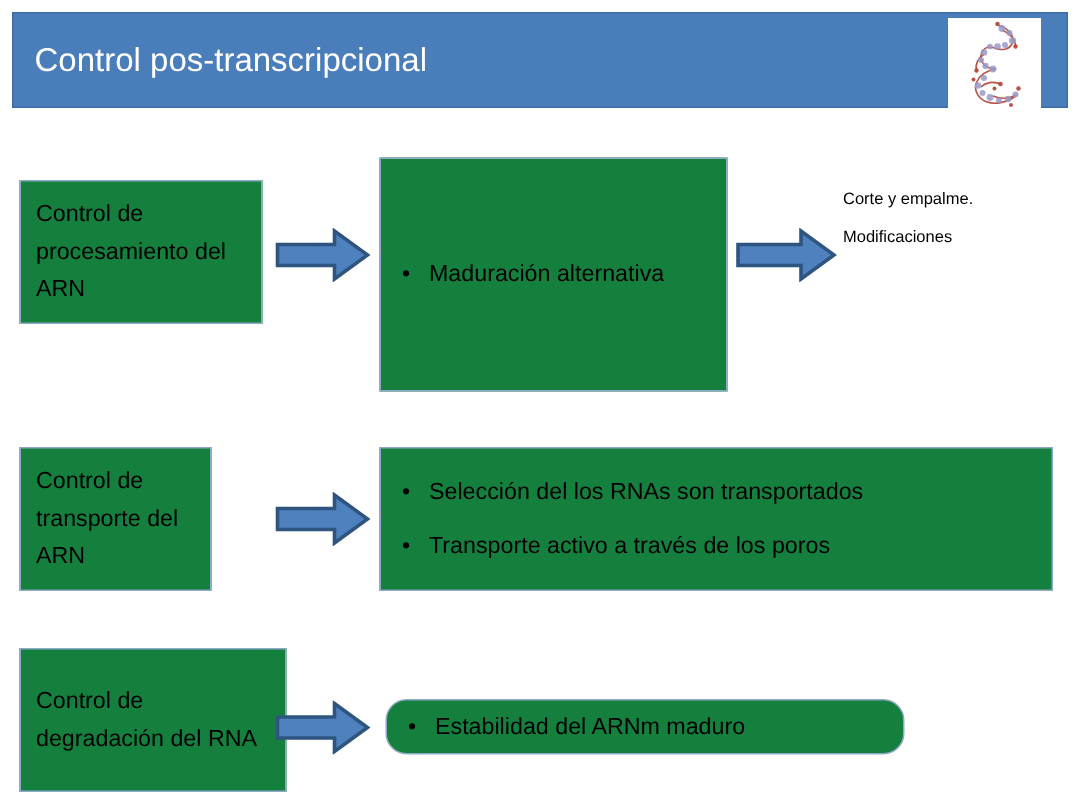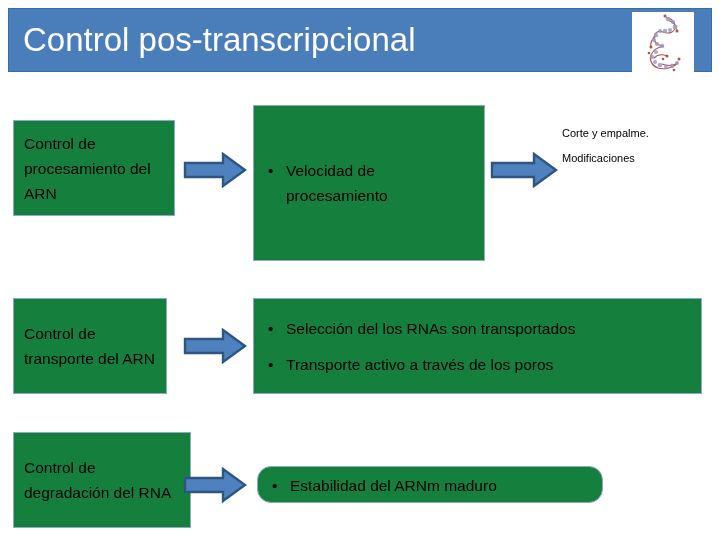--- a/index.html
+++ b/index.html
@@ -25,21 +25,21 @@
     height: 64px;
     background: #4a7ebb;
     border: 1px solid #3d6ca4;
     box-sizing: border-box;
   }
   #slide-title {
     position: absolute;
     left: 14px;
     top: 50%;
     transform: translateY(-50%);
-    font-size: 33px;
+    font-size: 22px;
     line-height: 34px;
     color: #ffffff;
     font-weight: normal;
     white-space: nowrap;
     letter-spacing: 0px;
   }
   #header-image {
     position: absolute;
     left: 632px;
     top: 12px;
@@ -94,21 +94,21 @@
   }
   ul.bullets li + li { margin-top: 25px; }
   ul.bullets.tight li + li { margin-top: 11px; }
 
   
   .arrow { position: absolute; }
   .arrow svg { display: block; }
 
   
   #box-proc   { left: 13px; top: 120px;  width: 162px; height: 96px; }
-  #box-trans  { left: 13px; top: 298px;  width: 154px; height: 96px; }
+  #box-trans  { left: 13px; top: 298px;  width: 128px; height: 96px; }
   #box-degr   { left: 13px; top: 432px;  width: 178px; height: 96px; }
 
   
   #box-proc-detail  { left: 253px; top: 105px; width: 232px; height: 156px; }
   #box-trans-detail { left: 253px; top: 298px; width: 449px; height: 96px; padding-left: 16px; }
   #box-degr-detail  { left: 257px; top: 466px; width: 346px; height: 37px; border-radius: 14px; }
 
   #text-corte { left: 562px; top: 121px; width: 152px; }
 </style>
 </head>
@@ -166,21 +166,21 @@
 
 <div class="arrow" style="left:183px; top:152px;">
   <svg width="64" height="36" viewBox="0 0 64 36">
     <polygon points="2,11 40,11 40,2 62,18 40,34 40,25 2,25" fill="#4e81bd" stroke="#2e5580" stroke-width="2.4" stroke-linejoin="miter"></polygon>
   </svg>
 </div>
 
 <div class="flow-box" id="box-proc-detail">
   <div class="box-text">
     <ul class="bullets">
-      <li>Velocidad de procesamiento</li>
+      <li>Maduración alternativa</li>
     </ul>
   </div>
 </div>
 
 <div class="arrow" style="left:490px; top:152px;">
   <svg width="68" height="36" viewBox="0 0 68 36">
     <polygon points="2,11 44,11 44,2 66,18 44,34 44,25 2,25" fill="#4e81bd" stroke="#2e5580" stroke-width="2.4" stroke-linejoin="miter"></polygon>
   </svg>
 </div>
 

